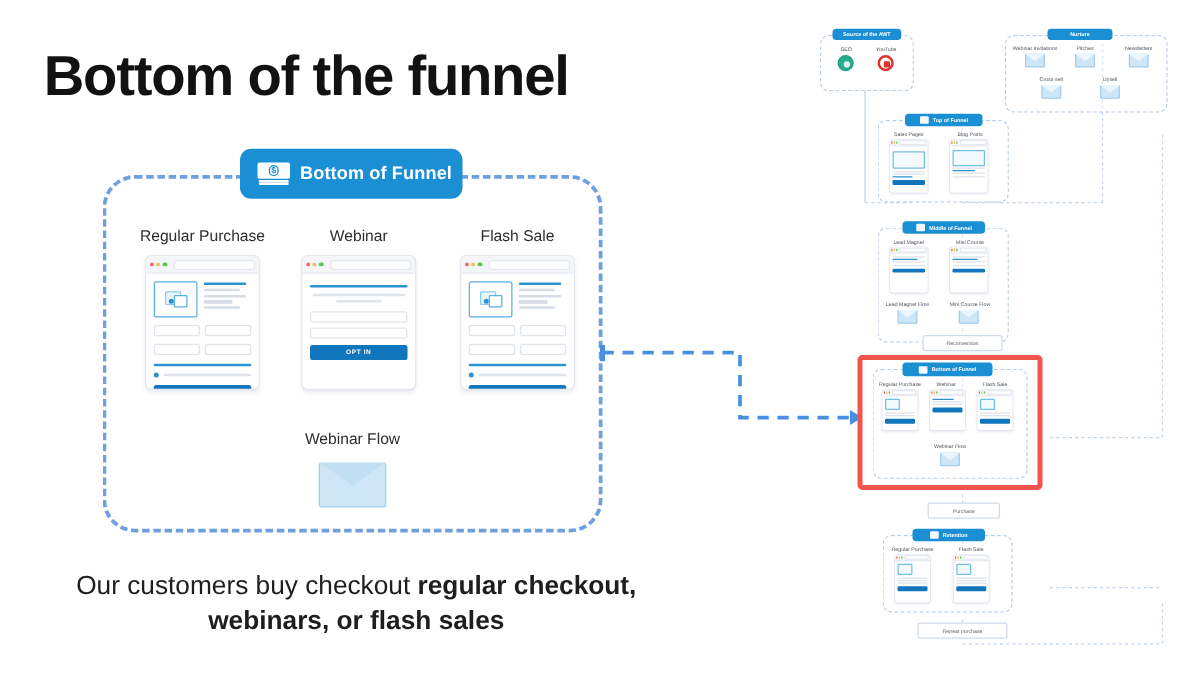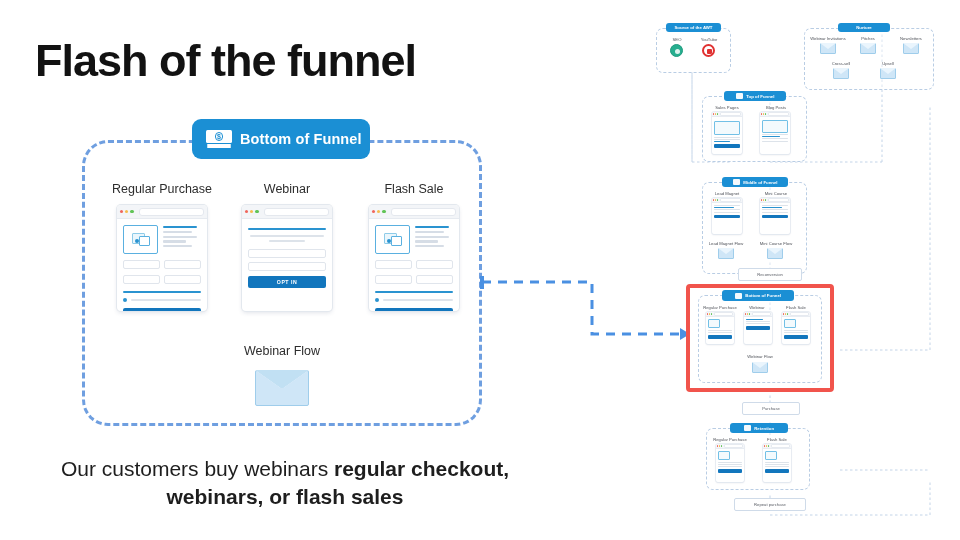--- a/index.html
+++ b/index.html
@@ -134,21 +134,21 @@
   .redbox{position:absolute;border:4px solid #f1544c;border-radius:4px;box-sizing:border-box;}
 
   
   .bigconn{position:absolute;left:480px;top:276px;width:220px;height:70px;}
 </style>
 </head>
 <body>
 
 <div class="slide">
 
-  <div class="title">Flash of the funnel</div>
+  <div class="title">Bottom of the funnel</div>
 
   <div class="panel"></div>
 
   <div class="badge">
     <span class="money-icon">
       <span class="bill"></span>
         <span class="coin"></span>
       <span class="ln l1"></span>
         <span class="ln l2"></span>
     </span>
@@ -271,21 +271,21 @@
   <div class="flow">
     <div class="flow-title">Webinar Flow</div>
     <div class="env">
       <span class="body"></span>
         <span class="flap"></span>
         <span class="flapline"></span>
     </div>
   </div>
 
   <div class="caption">
-    <span>Our customers buy webinars </span><b>regular checkout, webinars, or flash sales</b>
+    <span>Our customers buy checkout </span><b>regular checkout, webinars, or flash sales</b>
   </div>
 
   <svg class="bigconn" viewBox="0 0 220 70">
     <path d="M2,6 L112,6 L112,58 L206,58" fill="none" stroke="#4a90e2" stroke-width="3" stroke-dasharray="9 7"></path>
     <path d="M200,52 L210,58 L200,64 Z" fill="#4a90e2"></path>
     <rect x="0" y="0" width="4" height="13" fill="#4a90e2"></rect>
   </svg>
 
   <div class="chart">
 

